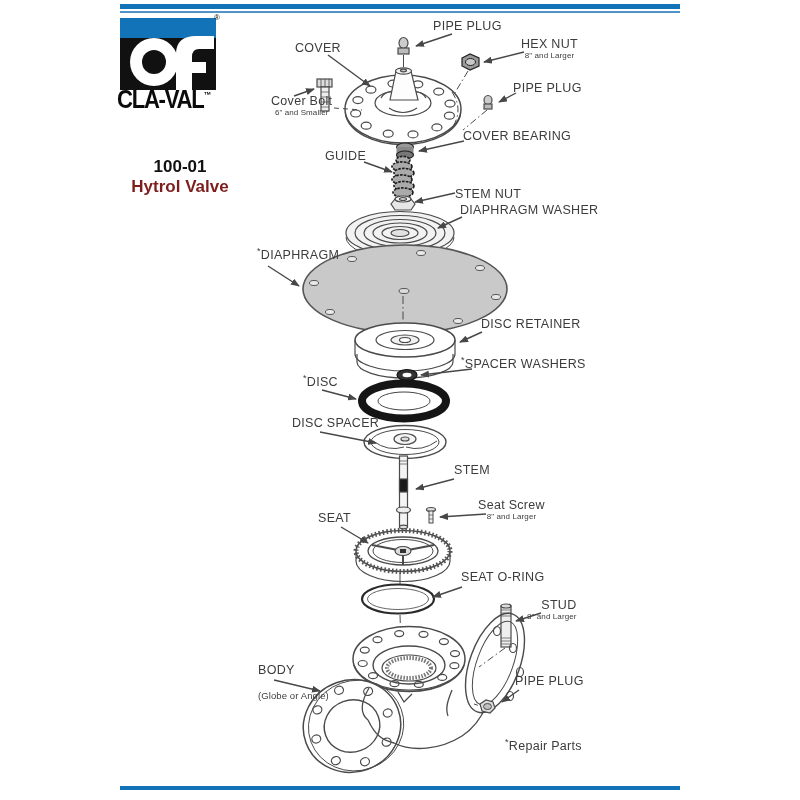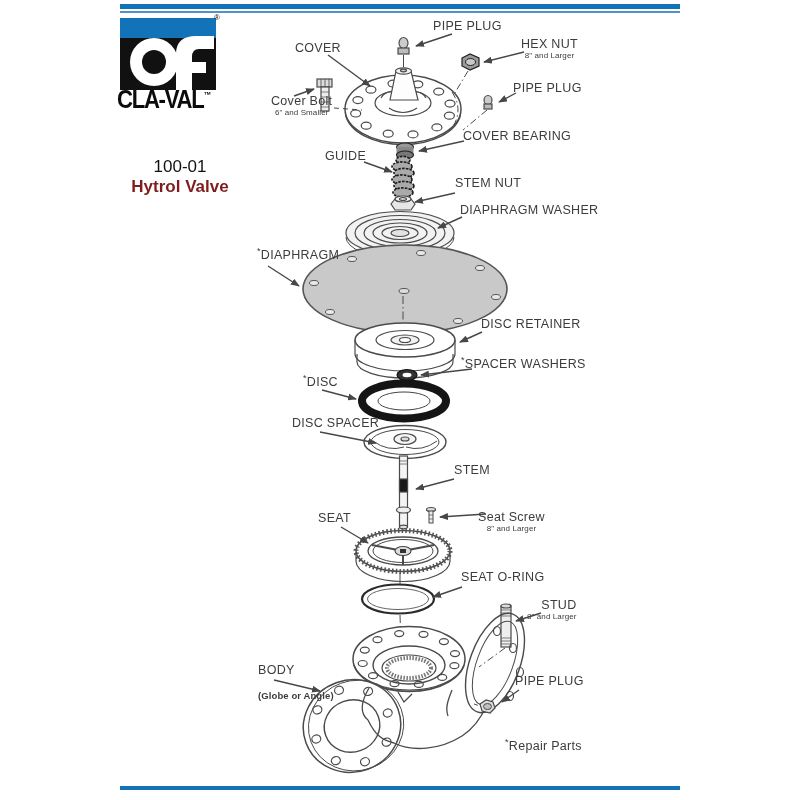--- a/index.html
+++ b/index.html
@@ -9,27 +9,27 @@
   .rule-thick{top:4px;height:5px;background:#1273b9;}
   .rule-thin{top:11px;height:2px;background:#4f93c9;}
   .rule-bottom{top:786px;height:4px;background:#1273b9;}
   .logo-box{position:absolute;left:120px;top:18px;width:96px;height:72px;}
   .reg{position:absolute;left:214px;top:13px;font-size:8px;color:#111;}
   .brand-name{position:absolute;left:117px;top:84px;font-weight:bold;font-size:26px;
       letter-spacing:-1.5px;color:#0b0b0b;transform:scaleX(.85);transform-origin:left;
       white-space:nowrap;}
   .brand-name sup{font-size:9px;letter-spacing:0;}
   .product-code{position:absolute;left:120px;top:157px;width:120px;text-align:center;
-      font-weight:normal;font-size:17px;color:#111;}
+      font-weight:bold;font-size:17px;color:#111;}
   .product-name{position:absolute;left:120px;top:177px;width:120px;text-align:center;
       font-weight:bold;font-size:17px;color:#7f1d1d;}
   .lbl{position:absolute;font-size:12.5px;color:#3c3c3c;letter-spacing:.3px;white-space:nowrap;}
   .lbl sup{font-size:9px;}
   .lbl .sub{display:block;font-size:8px;letter-spacing:.1px;text-align:center;color:#3c3c3c;}
-  .lbl .sub-gap{margin-top:13px;font-size:9.5px;font-weight:bold;}
+  .lbl .sub-gap{margin-top:13px;font-size:9.5px;}
   #diagram{position:absolute;left:0;top:0;}
 </style>
 </head>
 <body>
 
 <div class="rule rule-thick"></div>
 <div class="rule rule-thin"></div>
 <div class="rule rule-bottom"></div>
 
 <div class="logo-box">
@@ -308,29 +308,29 @@
   </g>
 </svg>
 
 <div class="lbl" style="left:433px;top:19px"><span>PIPE PLUG</span></div>
 <div class="lbl" style="left:295px;top:41px"><span>COVER</span></div>
 <div class="lbl" style="left:521px;top:37px;text-align:center"><span>HEX  NUT</span><span class="sub">8" and Larger</span></div>
 <div class="lbl" style="left:513px;top:81px"><span>PIPE PLUG</span></div>
 <div class="lbl" style="left:271px;top:94px;text-align:center"><span>Cover Bolt</span><span class="sub">6" and Smaller</span></div>
 <div class="lbl" style="left:463px;top:129px"><span>COVER BEARING</span></div>
 <div class="lbl" style="left:325px;top:149px"><span>GUIDE</span></div>
-<div class="lbl" style="left:455px;top:176px"><span>STEM NUT</span></div>
+<div class="lbl" style="left:455px;top:187px"><span>STEM NUT</span></div>
 <div class="lbl" style="left:460px;top:203px"><span>DIAPHRAGM WASHER</span></div>
 <div class="lbl" style="left:257px;top:246px"><sup>*</sup><span>DIAPHRAGM</span></div>
 <div class="lbl" style="left:481px;top:317px"><span>DISC RETAINER</span></div>
 <div class="lbl" style="left:461px;top:355px"><sup>*</sup><span>SPACER WASHERS</span></div>
 <div class="lbl" style="left:303px;top:373px"><sup>*</sup><span>DISC</span></div>
 <div class="lbl" style="left:292px;top:416px"><span>DISC SPACER</span></div>
 <div class="lbl" style="left:454px;top:463px"><span>STEM</span></div>
-<div class="lbl" style="left:478px;top:510px;text-align:center"><span>Seat Screw</span><span class="sub">8" and Larger</span></div>
+<div class="lbl" style="left:478px;top:498px;text-align:center"><span>Seat Screw</span><span class="sub">8" and Larger</span></div>
 <div class="lbl" style="left:318px;top:511px"><span>SEAT</span></div>
 <div class="lbl" style="left:461px;top:570px"><span>SEAT O-RING</span></div>
 <div class="lbl" style="left:527px;top:598px;text-align:center">
     <span style="display:block;text-align:right">STUD</span>
     <span class="sub">8" and Larger</span>
   </div>
 <div class="lbl" style="left:258px;top:663px"><span>BODY</span><span class="sub sub-gap">(Globe or Angle)</span></div>
 <div class="lbl" style="left:515px;top:674px"><span>PIPE PLUG</span></div>
 <div class="lbl" style="left:505px;top:737px"><sup>*</sup><span>Repair Parts</span></div>
 

